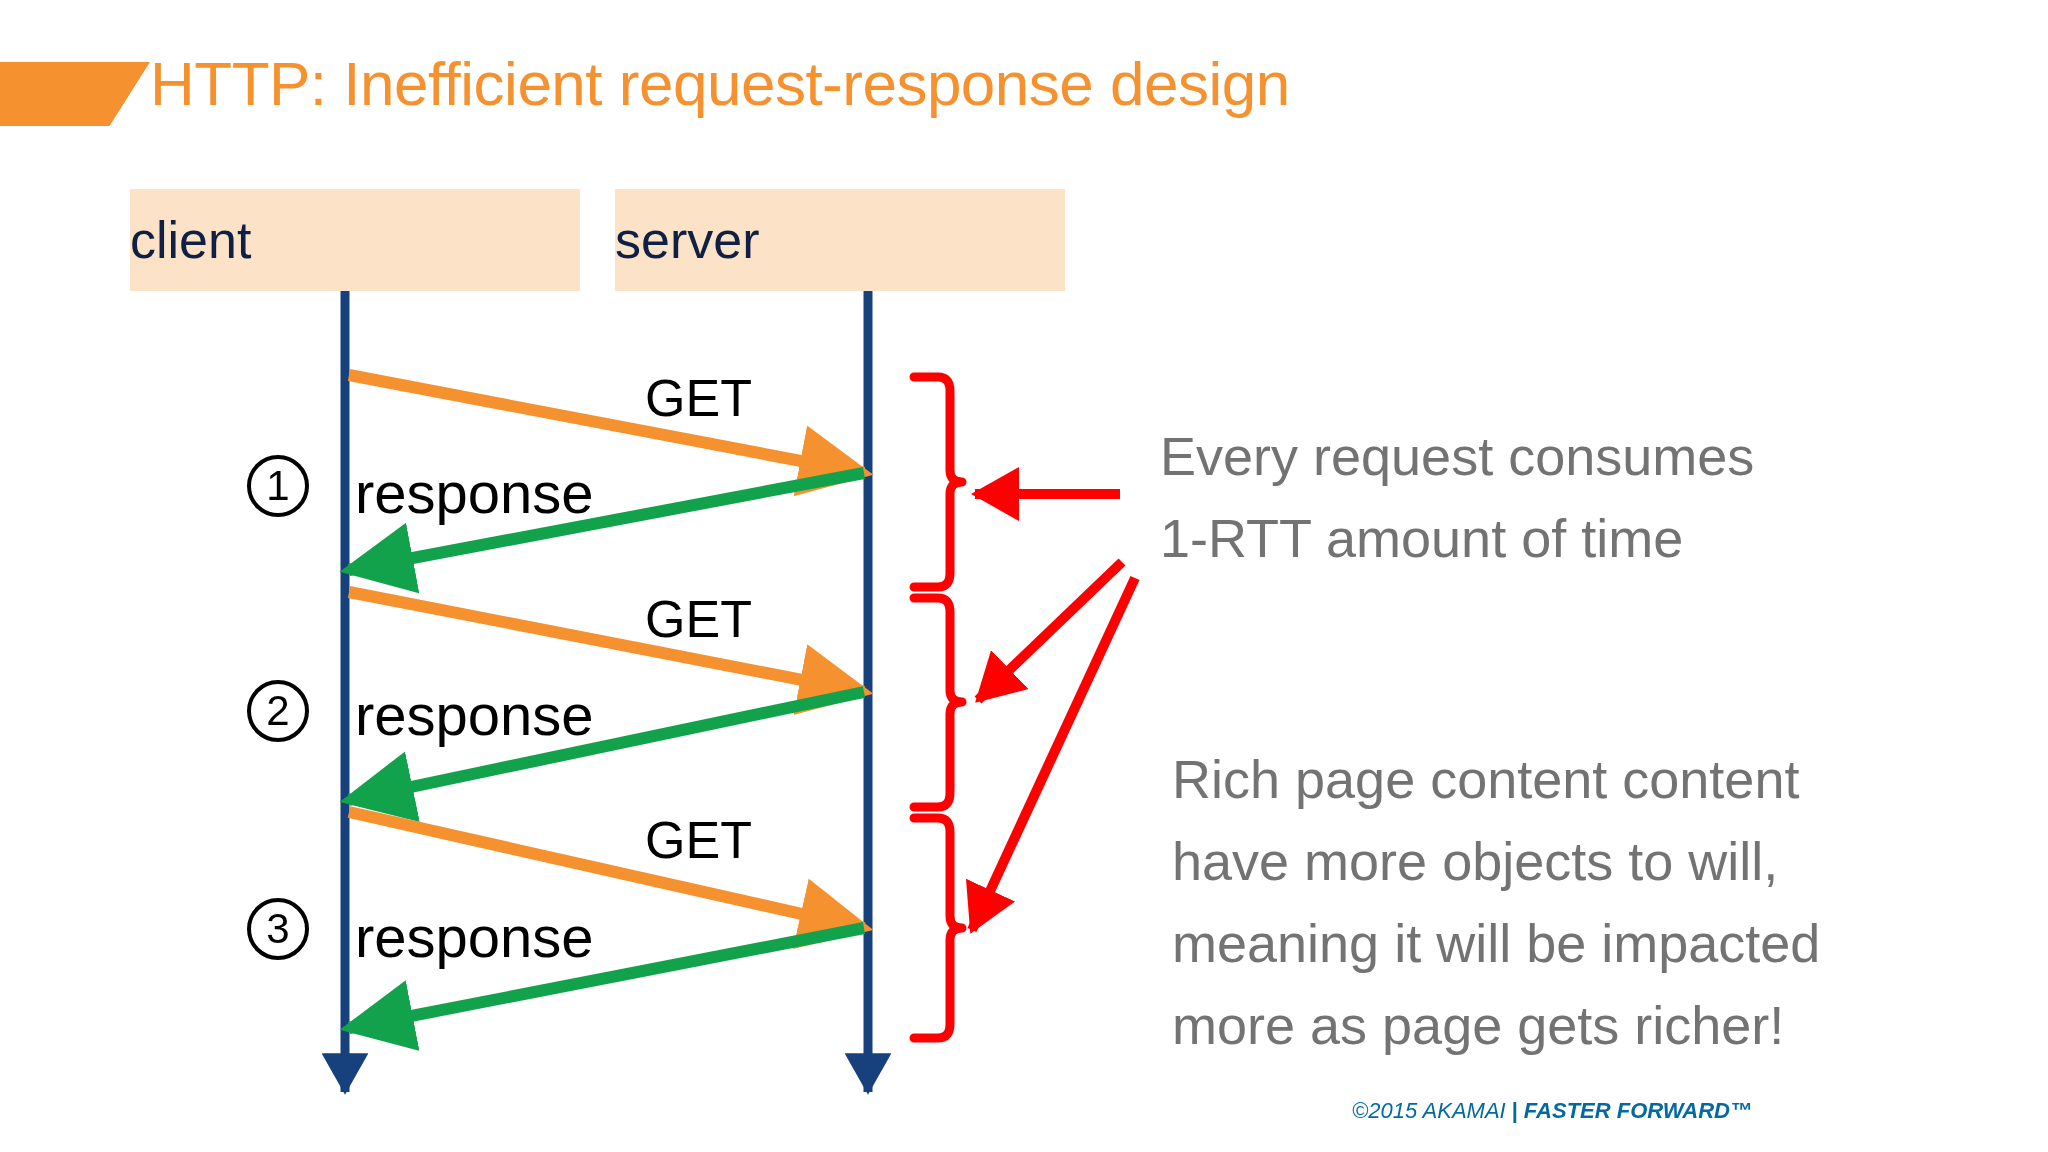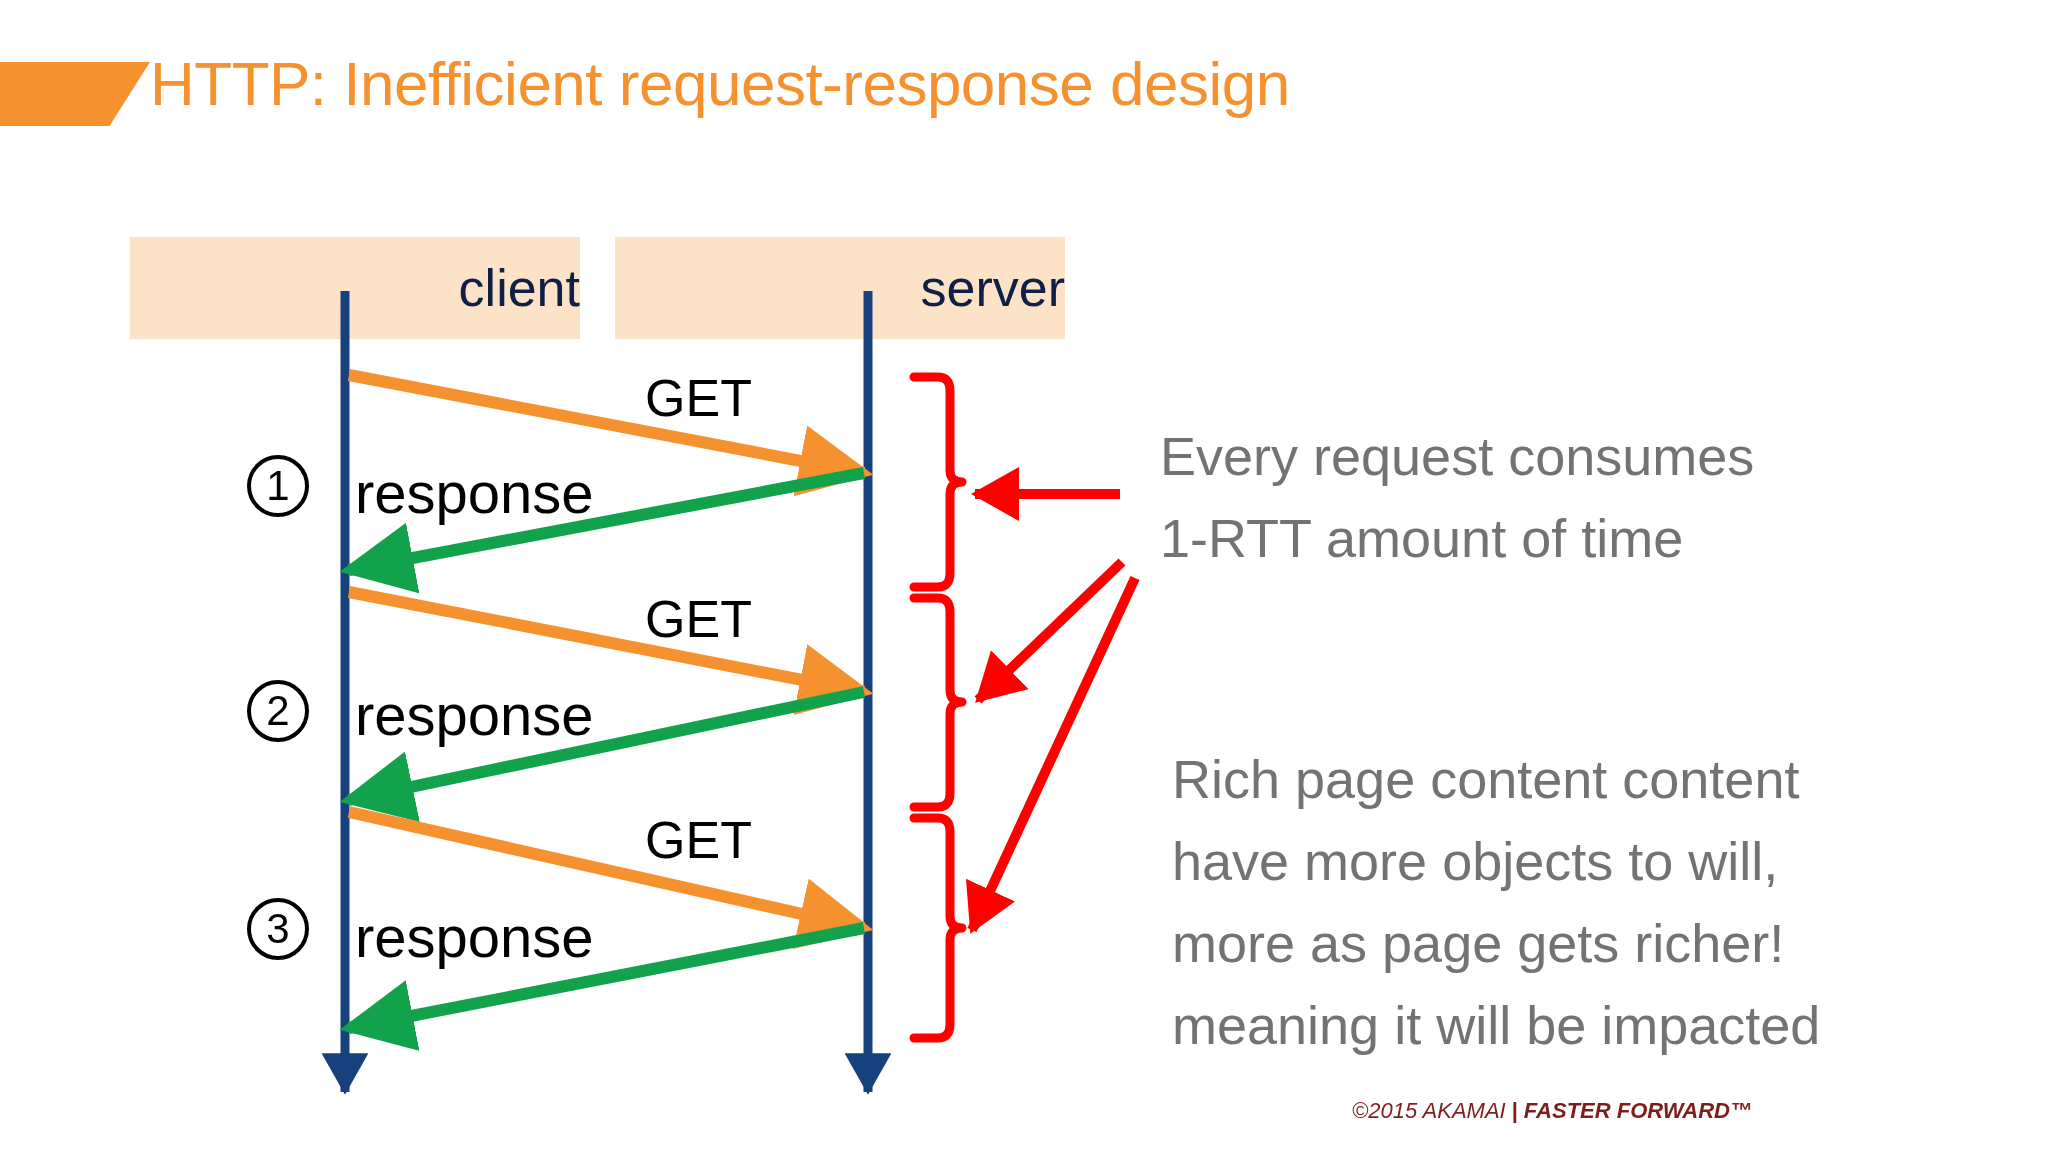--- a/index.html
+++ b/index.html
@@ -44,25 +44,24 @@
     white-space: nowrap;
     font-weight: normal;
   }
 
   
   .actor-box {
     position: absolute;
     background: #FCE3C8;
     display: flex;
     align-items: center;
-    justify-content: flex-end;
+    justify-content: flex-start;
     color: #0F2044;
     font-size: 52px;
     line-height: 52px;
-    margin-top: 48px;
   }
   #actor-client { left: 130px; top: 189px; width: 450px; height: 102px; }
   #actor-server { left: 615px; top: 189px; width: 450px; height: 102px; }
 
   
   #diagram-svg {
     position: absolute;
     left: 0; top: 0;
     width: 2048px;
     height: 1152px;
@@ -105,21 +104,21 @@
   }
   #note-rtt { left: 1160px; top: 415px; }
   #note-rich { left: 1172px; top: 738px; }
   .note-line { display: block; }
 
   
   #footer {
     position: absolute;
     right: 28px;
     top: 1098px;
-    color: #7f1d1d;
+    color: #0369a1;
     font-size: 22px;
     line-height: 26px;
     font-style: italic;
     white-space: nowrap;
   }
   #footer .tagline { font-weight: bold; font-style: italic; }
   #footer .sep { font-weight: bold; font-style: normal; padding: 0 6px; }
 </style>
 </head>
 <body>
@@ -221,21 +220,21 @@
   <div class="diagram-label resp-label" style="left:355px; top:912px;">response</div>
 
   <div class="note" id="note-rtt">
     <span class="note-line">Every request consumes</span>
     <span class="note-line">1-RTT amount of time</span>
   </div>
 
   <div class="note" id="note-rich">
     <span class="note-line">Rich page content content</span>
     <span class="note-line">have more objects to will,</span>
+    <span class="note-line">meaning it will be impacted</span>
     <span class="note-line">more as page gets richer!</span>
-    <span class="note-line">meaning it will be impacted</span>
   </div>
 
   <div id="footer">
     <span>©2015 AKAMAI</span><span class="sep">|</span><span class="tagline">FASTER FORWARD™</span>
   </div>
 
 </div>
 
 </body></html>

